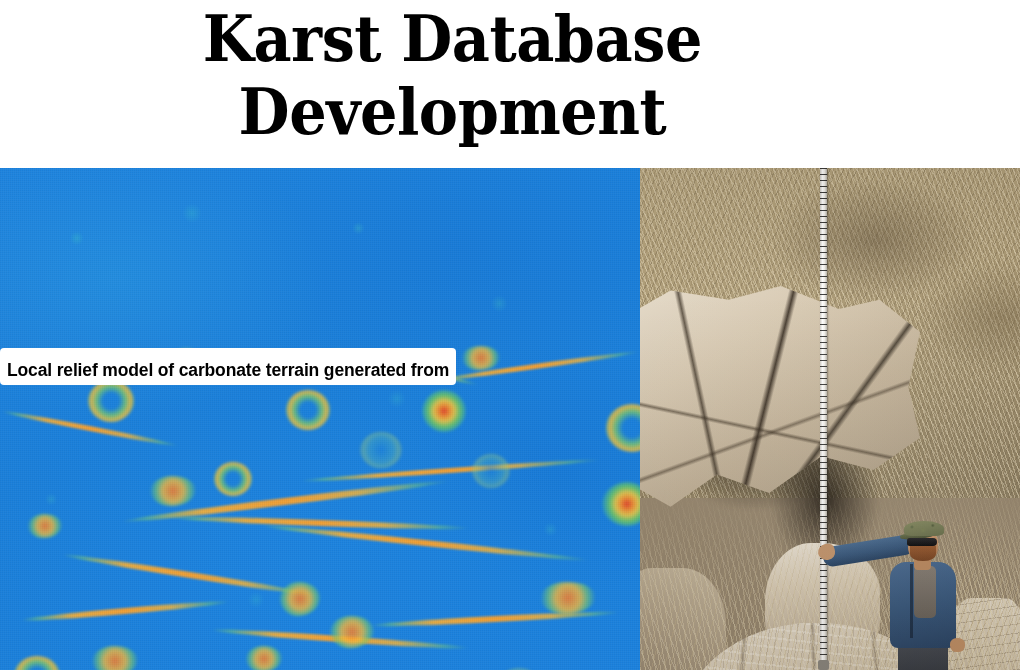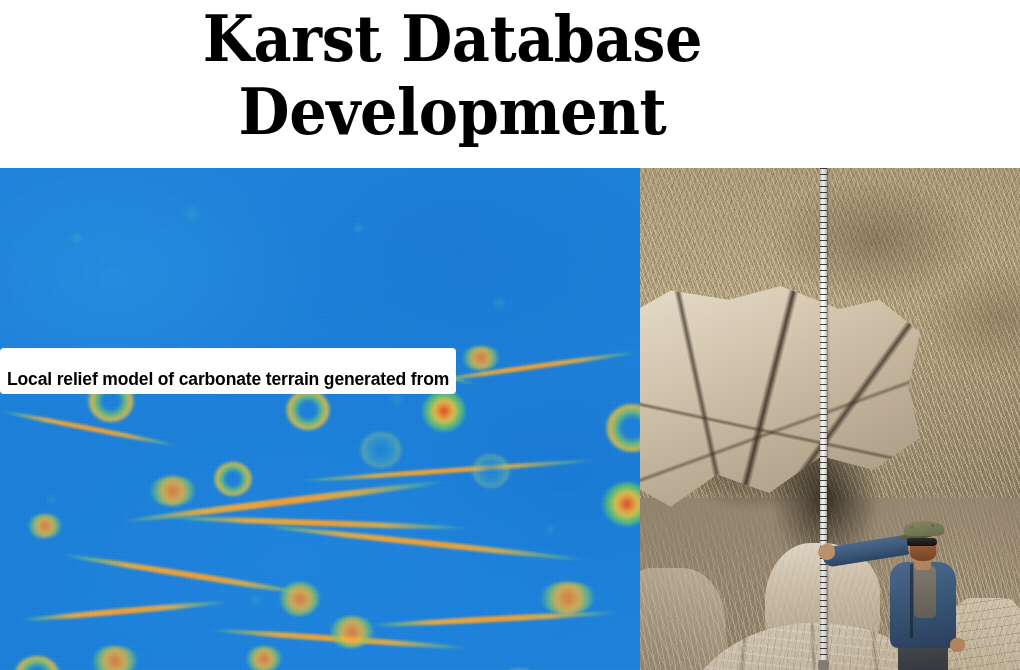--- a/index.html
+++ b/index.html
@@ -379,21 +379,21 @@
     gap: 2px;
   }
   .cap-boxed .cap-line {
     background: #ffffff;
     color: #000000;
     font-family: "Liberation Sans", sans-serif;
     font-weight: 700;
     font-size: 17.5px;
     line-height: 22px;
     letter-spacing: -0.15px;
-    padding: 20px 7px 4px 7px;
+    padding: 11px 7px 4px 7px;
     border-radius: 4px;
     white-space: nowrap;
   }
 
   #cap-relief-title { left: 0px;  top: 180px; }
 </style>
 </head>
 <body>
 
 <div class="slide">

